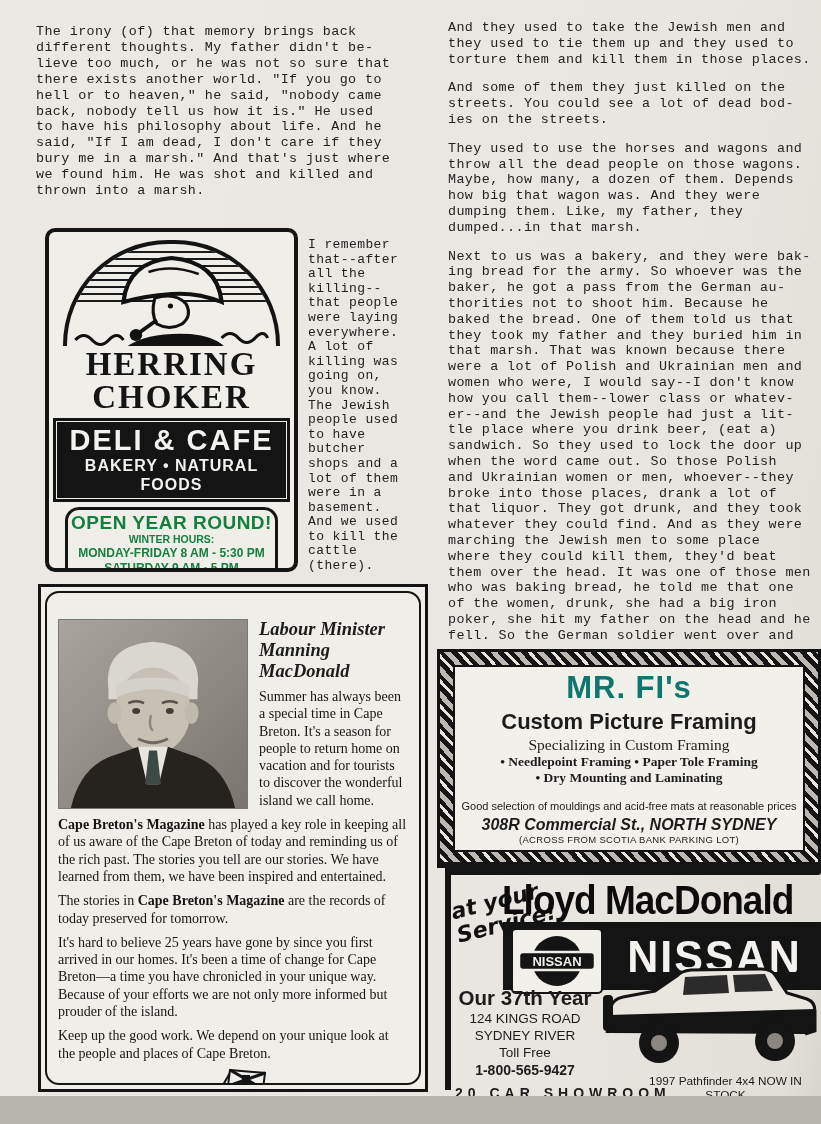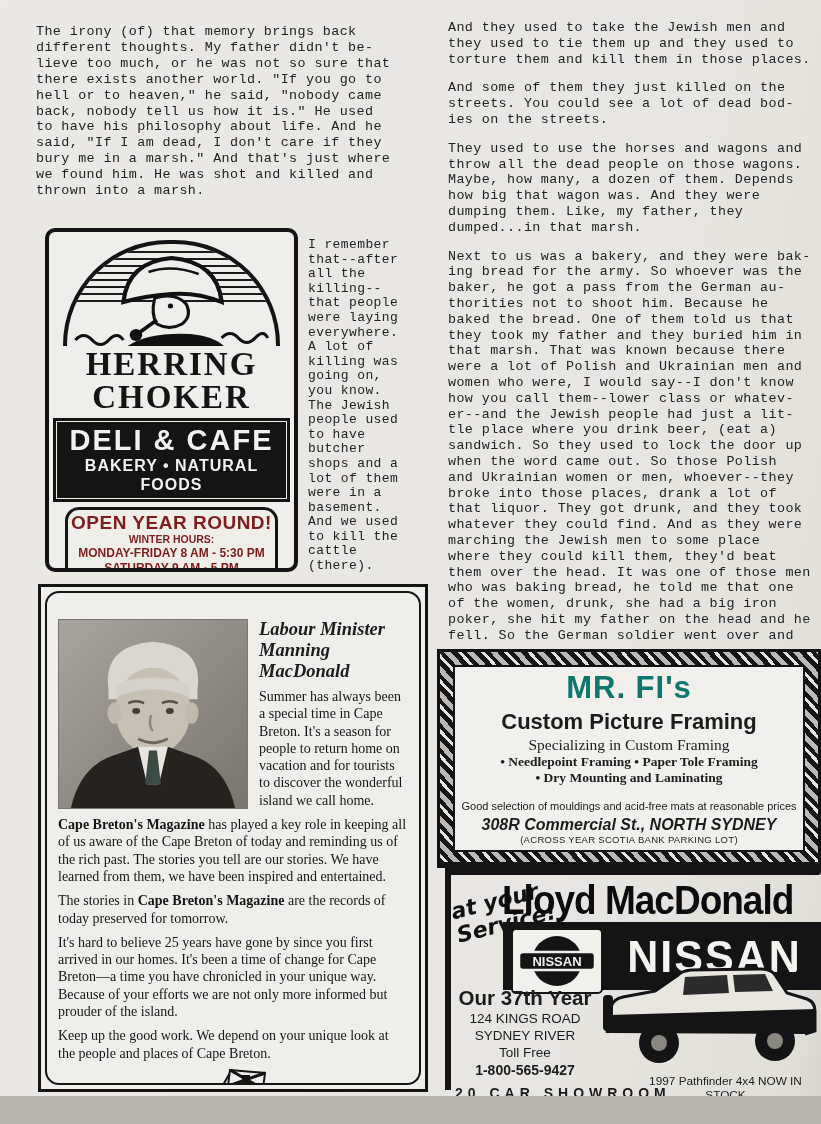--- a/index.html
+++ b/index.html
@@ -24,21 +24,21 @@
         border-radius:105px 105px 0 0;overflow:hidden;background:#f0eee9;}
   .arch svg{display:block;width:100%;height:102px;}
   .h-name{text-align:center;font-family:"Liberation Serif",serif;font-weight:bold;
           font-size:33px;line-height:33px;letter-spacing:2px;padding:2px 0 6px;color:#141414;}
   .h-name span{display:block;}
   .h-band{margin:0 6px;background:#141414;border:2px solid #f0eee9;outline:3px solid #141414;
           outline-offset:-1px;text-align:center;color:#f4f2ee;padding:3px 0 4px;}
   .h-band .b1{font-weight:bold;font-size:29px;line-height:31px;letter-spacing:2px;}
   .h-band .b2{font-weight:bold;font-size:16px;line-height:19px;letter-spacing:1px;}
   .h-hours{margin:7px 16px 0;border:3px solid #141414;border-radius:14px;text-align:center;
-           padding:2px 0 3px;color:#7f1d1d;}
+           padding:2px 0 3px;color:#15803d;}
   .h-open{font-weight:bold;font-size:19px;line-height:21px;letter-spacing:.5px;}
   .h-wlab{font-weight:bold;font-size:10.5px;line-height:13px;}
   .h-hline{font-weight:bold;font-size:12px;line-height:15px;}
 
   
   .labour{position:absolute;left:38px;top:584px;width:390px;height:508px;box-sizing:border-box;
           background:#f0eee9;border:3px solid #141414;padding:4px;overflow:hidden;}
   .labour-inner{border:2px solid #141414;border-radius:14px;height:100%;box-sizing:border-box;
           padding:26px 11px;overflow:hidden;font-family:"Liberation Serif",serif;}
   .photo{float:left;width:188px;height:188px;margin:0 11px 6px 0;border:1px solid #777;}
@@ -268,21 +268,21 @@
 
   <div class="mrfi">
     <div class="mrfi-inner">
       <div class="mrfi-title">MR. FI's</div>
       <div class="mrfi-sub">Custom Picture Framing</div>
       <div class="mrfi-tag">Specializing in Custom Framing</div>
       <div class="mrfi-b">• Needlepoint Framing   • Paper Tole Framing</div>
       <div class="mrfi-b">• Dry Mounting and Laminating</div>
       <div class="mrfi-fine">Good selection of mouldings and acid-free mats at reasonable prices</div>
       <div class="mrfi-addr">308R Commercial St., NORTH SYDNEY</div>
-      <div class="mrfi-note">(ACROSS YEAR SCOTIA BANK PARKING LOT)</div>
+      <div class="mrfi-note">(ACROSS FROM SCOTIA BANK PARKING LOT)</div>
       <div class="mrfi-bottom">
         <span class="mrfi-hours">MON-FRI 10-5 or by appointment</span>
         <span class="mrfi-phone">794-8826</span>
       </div>
     </div>
   </div>
 
   <div class="nissan">
     <div class="nis-topbar"></div>
     <div class="nis-leftbar"></div>

